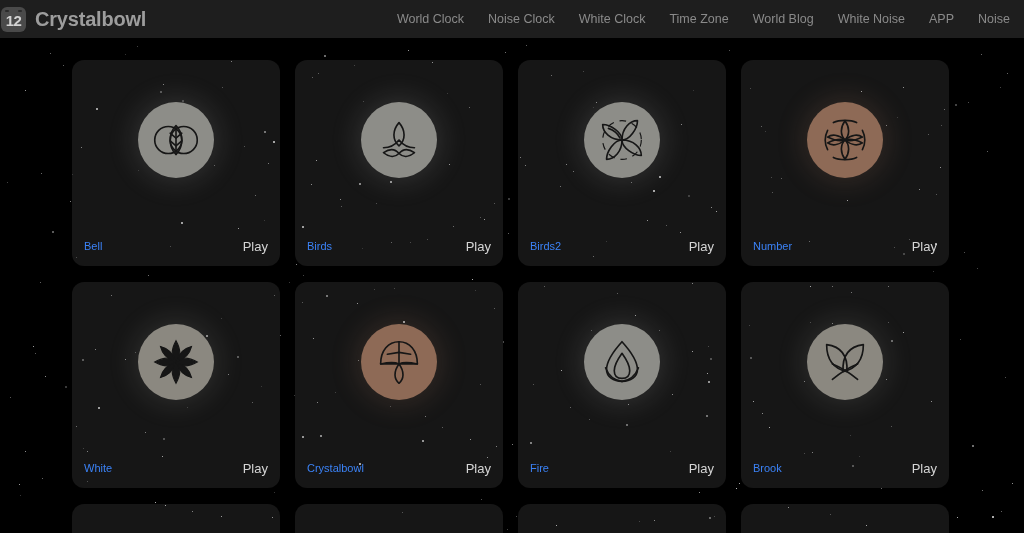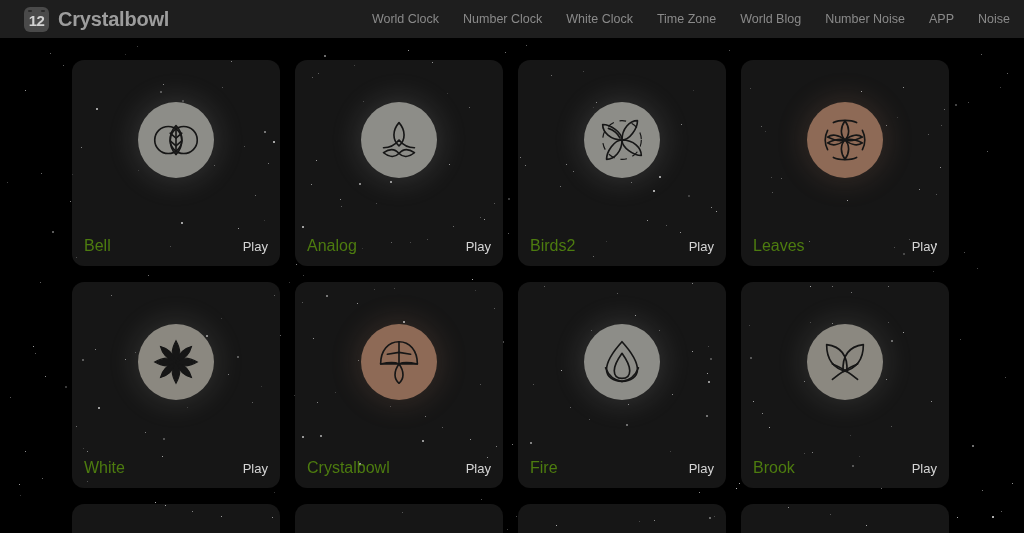--- a/index.html
+++ b/index.html
@@ -43,21 +43,21 @@
     background: #1e1e1e;
     display: flex;
     align-items: center;
     z-index: 10;
   }
 
   #brand {
     display: flex;
     align-items: center;
     gap: 9px;
-    margin-left: 24px;
+    margin-left: 1px;
     text-decoration: none;
   }
 
   #logo-mark {
     width: 25px;
     height: 25px;
     border-radius: 6px;
     background: #4a4a4a;
     display: flex;
     align-items: center;
@@ -183,22 +183,22 @@
     position: absolute;
     left: 0; right: 0;
     bottom: 10px;
     height: 20px;
     padding: 0 12px;
     display: flex;
     align-items: center;
     justify-content: space-between;
   }
   .card-title {
-    font-size: 16px;
-    color: #4d7c0f;
+    font-size: 11px;
+    color: #3b82f6;
     line-height: 1;
     white-space: nowrap;
     text-align: center;
   }
   .play-btn {
     font-size: 13px;
     color: #d5d5d5;
     line-height: 1;
     background: none;
     border: none;
@@ -447,25 +447,25 @@
 
   <header id="header">
     <a id="brand" href="#">
       <span id="logo-mark">
         <span id="logo-digits">12</span>
       </span>
       <span id="brand-name">Crystalbowl</span>
     </a>
     <nav id="nav">
         <a class="nav-item" href="#">World Clock</a>
-        <a class="nav-item" href="#">Number Clock</a>
+        <a class="nav-item" href="#">Noise Clock</a>
         <a class="nav-item" href="#">White Clock</a>
         <a class="nav-item" href="#">Time Zone</a>
         <a class="nav-item" href="#">World Blog</a>
-        <a class="nav-item" href="#">Number Noise</a>
+        <a class="nav-item" href="#">White Noise</a>
         <a class="nav-item" href="#">APP</a>
         <a class="nav-item" href="#">Noise</a>
       </nav>
   </header>
 
   <main id="grid">
       <div class="card">
         <div class="card-stars">
           <span class="star" style="width: 1px; height: 1px; left: 3.53404px; top: 197.132px; opacity: 0.3;"></span>
           <span class="star" style="width: 1px; height: 1px; left: 182.916px; top: 134.503px; opacity: 0.5;"></span>
@@ -542,21 +542,21 @@
         <div class="icon-wrap">
           <div class="icon-disc grey">
             <svg width="58" height="58" viewBox="0 0 60 60">
       <path d="M30 12 C23 20 23 30 30 36 C37 30 37 20 30 12 Z" stroke="#161616" stroke-width="1.7" fill="none" stroke-linecap="round" stroke-linejoin="round"></path>
       <path d="M14 38 C20 38 26 35 30 30 C34 35 40 38 46 38" stroke="#161616" stroke-width="1.7" fill="none" stroke-linecap="round" stroke-linejoin="round"></path>
       <path d="M14 43 C20 39 26 39 30 44 C34 39 40 39 46 43 C40 48 34 48 30 44 C26 48 20 48 14 43 Z" stroke="#161616" stroke-width="1.7" fill="none" stroke-linecap="round" stroke-linejoin="round"></path>
     </svg>
           </div>
         </div>
         <div class="card-footer">
-          <span class="card-title">Analog</span>
+          <span class="card-title">Birds</span>
           <button class="play-btn">Play</button>
         </div>
       </div>
       <div class="card">
         <div class="card-stars">
           <span class="star" style="width: 1px; height: 1px; left: 77.6817px; top: 42.398px; opacity: 0.66;"></span>
           <span class="star" style="width: 1px; height: 1px; left: 161.795px; top: 171.511px; opacity: 0.73;"></span>
           <span class="star" style="width: 1px; height: 1px; left: 147.684px; top: 165.342px; opacity: 0.41;"></span>
           <span class="star" style="width: 1px; height: 1px; left: 75.4143px; top: 46.5347px; opacity: 0.2;"></span>
           <span class="star" style="width: 1px; height: 1px; left: 75.3249px; top: 195.674px; opacity: 0.5;"></span>
@@ -638,21 +638,21 @@
       <path d="M30 30 C23 36 16 36 12 33 C18 30 24 28 30 30 Z" stroke="#161616" stroke-width="1.7" fill="none" stroke-linecap="round" stroke-linejoin="round"></path>
       <path d="M30 30 C37 24 44 24 48 27 C42 30 36 32 30 30 Z" stroke="#161616" stroke-width="1.7" fill="none" stroke-linecap="round" stroke-linejoin="round"></path>
       <path d="M18 12 C24 9 36 9 42 12" stroke="#161616" stroke-width="1.7" fill="none" stroke-linecap="round" stroke-linejoin="round"></path>
       <path d="M18 48 C24 51 36 51 42 48" stroke="#161616" stroke-width="1.7" fill="none" stroke-linecap="round" stroke-linejoin="round"></path>
       <path d="M12 20 C9 26 9 34 12 40" stroke="#161616" stroke-width="1.7" fill="none" stroke-linecap="round" stroke-linejoin="round"></path>
       <path d="M48 20 C51 26 51 34 48 40" stroke="#161616" stroke-width="1.7" fill="none" stroke-linecap="round" stroke-linejoin="round"></path>
     </svg>
           </div>
         </div>
         <div class="card-footer">
-          <span class="card-title">Leaves</span>
+          <span class="card-title">Number</span>
           <button class="play-btn">Play</button>
         </div>
       </div>
       <div class="card">
         <div class="card-stars">
           <span class="star" style="width: 2px; height: 2px; left: 133.903px; top: 53.2124px; opacity: 0.66;"></span>
           <span class="star" style="width: 1px; height: 1px; left: 100.536px; top: 110.893px; opacity: 0.72;"></span>
           <span class="star" style="width: 1px; height: 1px; left: 173.619px; top: 181.641px; opacity: 0.37;"></span>
           <span class="star" style="width: 1px; height: 1px; left: 72.591px; top: 150.111px; opacity: 0.58;"></span>
           <span class="star" style="width: 1px; height: 1px; left: 129.765px; top: 94.5018px; opacity: 0.64;"></span>

